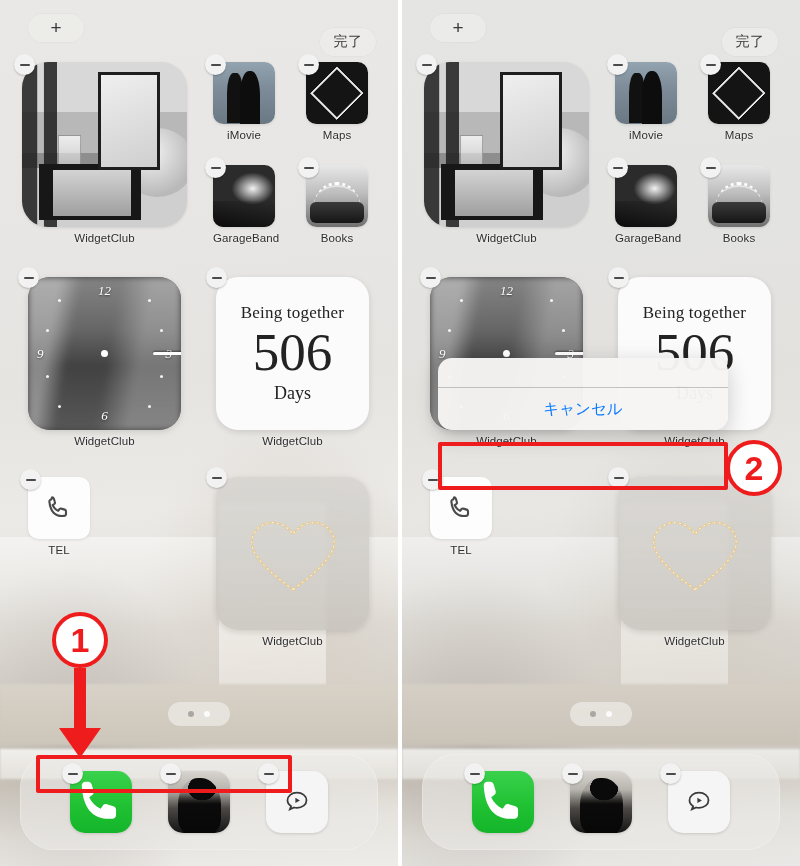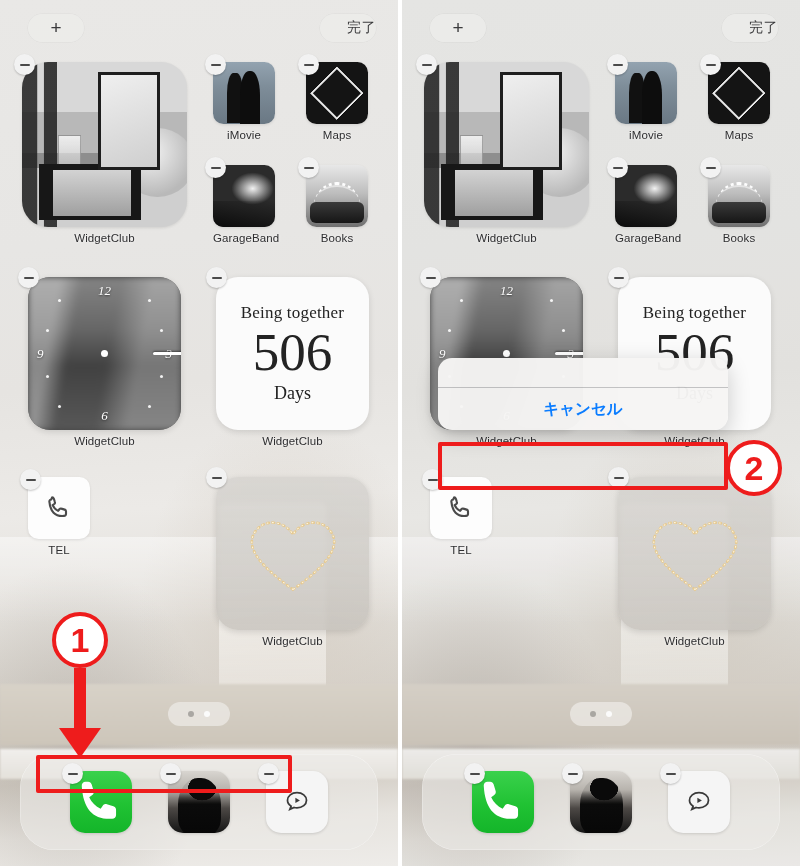--- a/index.html
+++ b/index.html
@@ -76,21 +76,21 @@
   .pill {
     position:absolute;
     height: 28px;
     border-radius: 14px;
     background: rgba(236,235,233,.92);
     display:flex; align-items:center; justify-content:center;
     color:#3a3a3c;
     box-shadow: 0 0 0 .5px rgba(0,0,0,.05);
   }
   .pill-add { left: 28px; top: 2px; width: 56px; font-size: 19px; font-weight: 400; }
-  .pill-done{ right: 22px; top: 2px; width: 56px; font-size: 14px; font-weight: 500; letter-spacing:.5px;justify-content:flex-end;}
+  .pill-done{ right: 22px; top: 16px; width: 56px; font-size: 14px; font-weight: 500; letter-spacing:.5px;}
 
   
   .grid { position:absolute; left:0; right:0; top:62px; z-index:4; }
 
   .cell { position:absolute; }
   .tile {
     position:relative;
     border-radius: 17%;
     overflow:hidden;
     box-shadow: 0 1px 3px rgba(0,0,0,.10);
@@ -321,21 +321,21 @@
     letter-spacing:.2px; margin-bottom:6px;
   }
   .alert-msg{
     font-size: 12px; line-height:1.45; color:#1b1b1b;
   }
   .alert-btn{
     height: 43px; display:flex; align-items:center; justify-content:center;
     font-size: 15.5px; font-weight:700; color:#0a7cff;
     border-top: .5px solid rgba(60,60,67,.28);
   }
-  .alert-btn.secondary{ font-weight:700; color:#0a7cff; }
+  .alert-btn.secondary{ font-weight:400; color:#0a7cff; }
 
   
   .anno { position:absolute; z-index: 30; }
   .redbox{
     border: 4px solid #ee1c1c;
     border-radius: 2px;
   }
   .badge{
     width: 56px; height:56px; border-radius:50%;
     border: 4px solid #ee1c1c;

